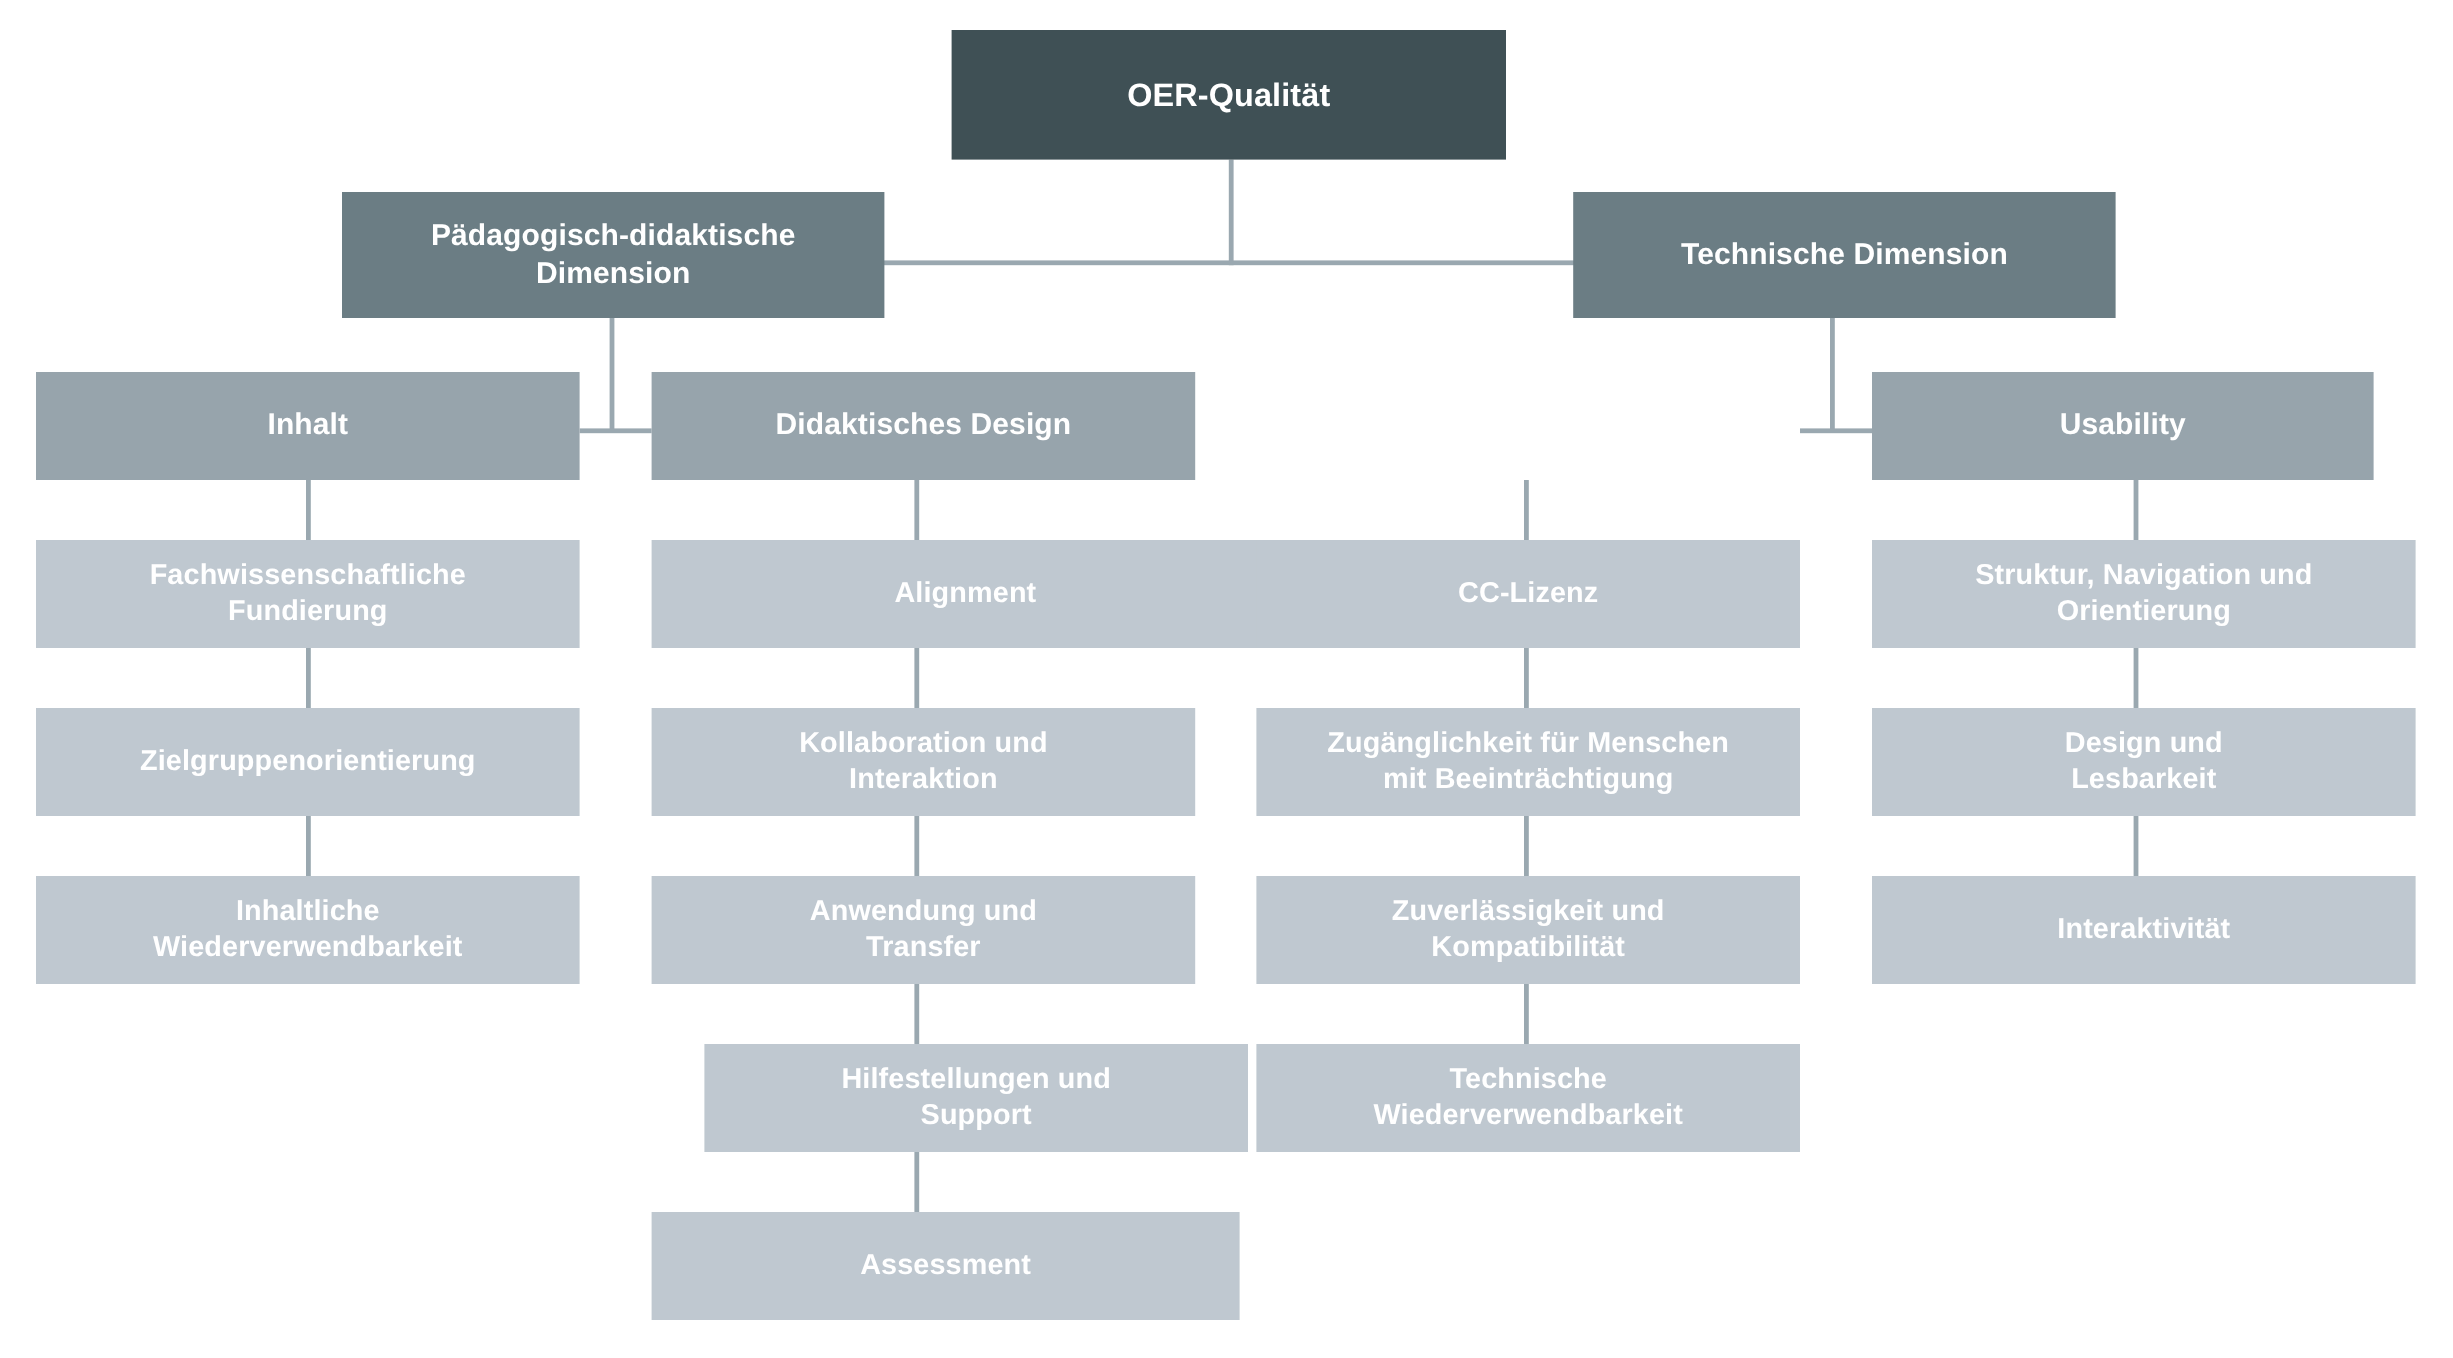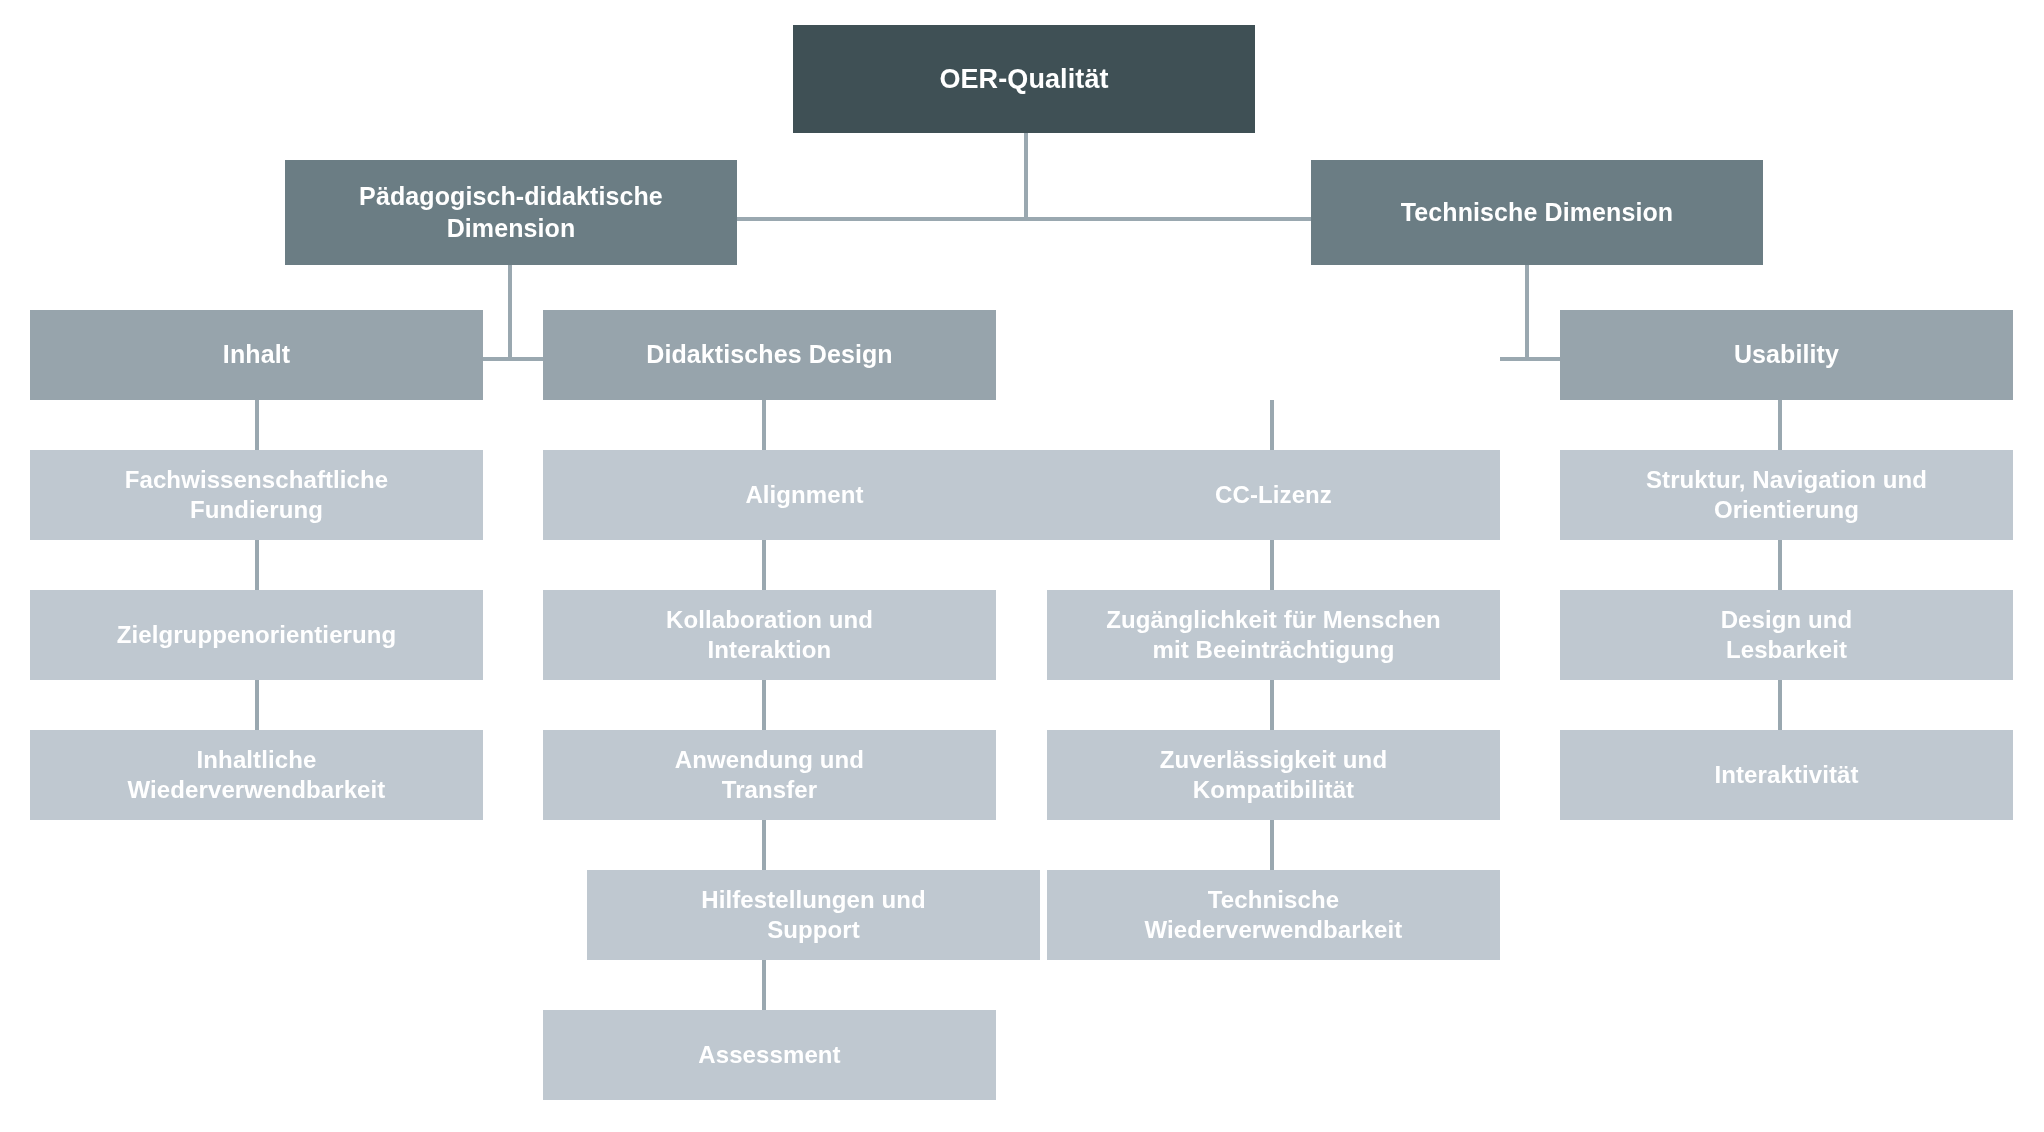--- a/index.html
+++ b/index.html
@@ -92,21 +92,21 @@
 
   <div class="node lvl-cat" style="left:543px; top:310px; width:453px; height:90px;">
     <span class="label">Didaktisches Design</span>
   </div>
 
   <div class="node lvl-cat" style="left:30px; top:310px; width:453px; height:90px;">
     <span class="label">Inhalt</span>
   </div>
 
 
-  <div class="node lvl-cat" style="left:1560px; top:310px; width:453px; height:90px;">
+  <div class="node lvl-cat" style="left:1560px; top:310px; width:418px; height:90px;">
     <span class="label">Usability</span>
   </div>
 
   <div class="node lvl-leaf" style="left:30px; top:450px; width:453px; height:90px;">
     <span class="label">Fachwissenschaftliche
 Fundierung</span>
   </div>
   <div class="node lvl-leaf" style="left:30px; top:590px; width:453px; height:90px;">
     <span class="label">Zielgruppenorientierung</span>
   </div>
@@ -123,21 +123,21 @@
 Interaktion</span>
   </div>
   <div class="node lvl-leaf" style="left:543px; top:730px; width:453px; height:90px;">
     <span class="label">Anwendung und
 Transfer</span>
   </div>
   <div class="node lvl-leaf" style="left:543px; top:870px; width:453px; height:90px;margin-left:44px;">
     <span class="label">Hilfestellungen und
 Support</span>
   </div>
-  <div class="node lvl-leaf" style="left:543px; top:1010px; width:453px; height:90px;">
+  <div class="node lvl-leaf" style="left:543px; top:1010px; width:490px; height:90px;">
     <span class="label">Assessment</span>
   </div>
 
   <div class="node lvl-leaf" style="left:1047px; top:450px; width:453px; height:90px;">
     <span class="label">CC-Lizenz</span>
   </div>
   <div class="node lvl-leaf" style="left:1047px; top:590px; width:453px; height:90px;">
     <span class="label">Zugänglichkeit für Menschen
 mit Beeinträchtigung</span>
   </div>

